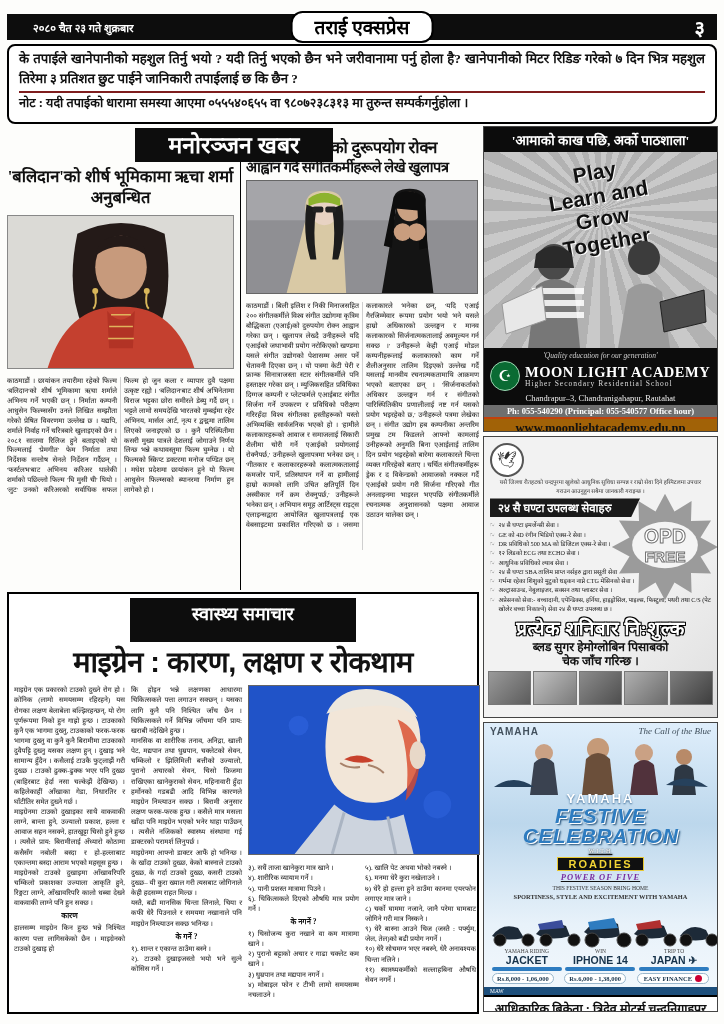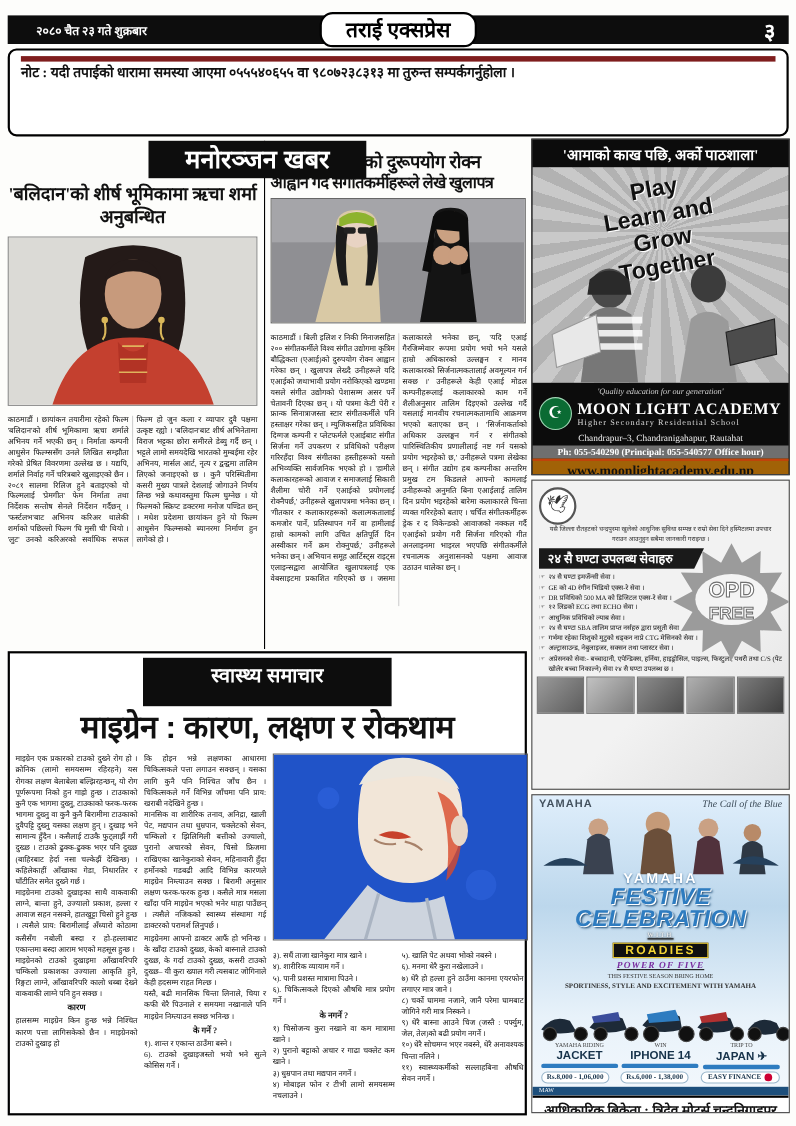--- a/index.html
+++ b/index.html
@@ -20,21 +20,21 @@
     background:#fff; color:#000; border:2px solid #000; border-radius:12px;
     font-size:19px; font-weight:bold; padding:1px 22px; white-space:nowrap;
   }
   .pageno { margin-left:auto; font-size:20px; font-weight:bold; padding-right:12px; }
   
   .notice {
     position:absolute; left:7px; top:44px; width:710px; height:80px;
     border:2px solid #000; border-radius:8px; background:#fff; padding:3px 10px 0 10px;
   }
   .notice .body { font-size:13.2px; font-weight:bold; line-height:1.5; text-align:justify; }
-  .notice .note { border-top:5px solid #7f1d1d; margin-top:2px; font-size:12.6px; font-weight:bold; padding-top:1px; }
+  .notice .note { border-top:2px solid #7f1d1d; margin-top:2px; font-size:12.6px; font-weight:bold; padding-top:1px; }
   
   .ent { position:absolute; left:7px; top:128px; width:472px; height:462px; }
   .section-head {
     background:#0d0d0d; color:#fff; font-weight:bold; text-align:center;
     font-family:"Liberation Sans", sans-serif;
   }
   .ent .section-head {
     position:absolute; left:128px; top:0px; width:198px; height:34px;
     font-size:23px; line-height:34px; z-index:3;
   }
@@ -167,20 +167,21 @@
 
 <div class="page">
 
   <div class="topbar">
     <span class="date">२०८० चैत २३ गते शुक्रबार</span>
     <span class="masthead">तराई एक्सप्रेस</span>
     <span class="pageno">३</span>
   </div>
 
   <div class="notice">
+    <div class="body">के तपाईले खानेपानीको महशुल तिर्नु भयो ? यदी तिर्नु भएको छैन भने जरीवानामा पर्नु होला है? खानेपानीको मिटर रिडिङ गरेको ७ दिन भित्र महशुल तिरेमा ३ प्रतिशत छुट पाईने जानिकारी तपाईलाई छ कि छैन ?</div>
     <div class="note">नोट : यदी तपाईको धारामा समस्या आएमा ०५५५४०६५५ वा ९८०७२३८३१३ मा तुरुन्त सम्पर्कगर्नुहोला ।</div>
   </div>
 
   <div class="ent">
     <div class="section-head">मनोरञ्जन खबर</div>
 
     <div class="article1">
       <div class="hl">'बलिदान'को शीर्ष भूमिकामा ऋचा शर्मा अनुबन्धित</div>
       <svg class="photo1" viewBox="0 0 227 154" preserveAspectRatio="none">
         <rect width="227" height="154" fill="#dbdad6"></rect>
@@ -235,21 +236,21 @@
           <div class="sub">कारण</div>
           <div class="pre">हालसम्म माइग्रेन किन हुन्छ भन्ने निश्चित कारण पत्ता लागिसकेको छैन । माइग्रेनको टाउको दुखाइ हो</div>
         </div>
         <div class="h-col">
           <div class="pre">कि होइन भन्ने लक्षणका आधारमा चिकित्सकले पत्ता लगाउन सक्छन् । यसका लागि कुनै पनि निश्चित जाँच छैन । चिकित्सकले गर्ने विभिन्न जाँचमा पनि प्राय: खराबी नदेखिने हुन्छ ।
 मानसिक वा शारीरिक तनाव, अनिद्रा, खाली पेट, मद्यपान तथा धुम्रपान, चक्लेटको सेवन, चम्किलो र झिलिमिली बत्तीको उज्यालो, पुरानो अचारको सेवन, चिसो फ्रिजमा राखिएका खानेकुराको सेवन, महिनावारी हुँदा हर्मोनको गडबढी आदि विभिन्न कारणले माइग्रेन निम्त्याउन सक्छ । बिरामी अनुसार लक्षण फरक-फरक हुन्छ । कसैले मात्र मसला खाँदा पनि माइग्रेन भएको भनेर थाहा पाउँछन् । त्यसैले नजिकको स्वास्थ्य संस्थामा गई डाक्टरको परामर्श लिनुपर्छ ।
 माइग्रेनमा आफ्नो डाक्टर आफैं हो भनिन्छ । के खाँदा टाउको दुख्छ, केको बास्नाले टाउको दुख्छ, के गर्दा टाउको दुख्छ, कसरी टाउको दुख्छ– यी कुरा ख्याल गरी त्यसबाट जोगिनाले केही हदसम्म राहत मिल्छ ।
 यस्तै, बढी मानसिक चिन्ता लिनाले, चिया र कफी धेरै पिउनाले र समयमा नखानाले पनि माइग्रेन निम्त्याउन सक्छ भनिन्छ ।</div>
           <div class="sub">के गर्ने ?</div>
           <div class="pre">१). शान्त र एकान्त ठाउँमा बस्ने ।
-6). टाउको दुखाइजस्तो भयो भने सुत्ने कोसिस गर्ने ।</div>
+२). टाउको दुखाइजस्तो भयो भने सुत्ने कोसिस गर्ने ।</div>
         </div>
       </div>
       <div class="h-right">
         <svg class="illus" viewBox="0 0 232 170" preserveAspectRatio="none">
           <rect width="232" height="170" fill="#2053c8"></rect>
           <circle cx="50" cy="40" r="10" fill="#2e63dc" opacity="0.7"></circle>
             <circle cx="190" cy="120" r="14" fill="#2e63dc" opacity="0.6"></circle>
           <path d="M80 30 q10 -26 48 -22 q40 4 44 36 q4 30 -8 52 q-10 20 -34 22 q-30 2 -44 -18 q-14 -22 -6 -70" fill="#f2e6d8"></path>
           <path d="M78 28 q14 -30 52 -24 q30 6 40 28 q-18 -14 -44 -12 q-30 2 -48 8" fill="#ece7de"></path>
           <path d="M150 34 q24 10 22 44 q-2 26 -14 38 q6 -44 -8 -82" fill="#d84a2a" opacity="0.8"></path>
@@ -359,20 +360,25 @@
         </li>
       <li style="width:226px;">
           <span class="hand">☞</span>
           <span>अल्ट्रासाउन्ड, नेबुलाइजर, सक्सन तथा प्लास्टर सेवा ।</span>
         </li>
       <li style="width:226px;">
           <span class="hand">☞</span>
           <span>अप्रेसनको सेवा:- बच्चादानी, एपेन्डिक्स, हर्निया, हाइड्रोसिल, पाइल्स, फिस्टुला, पथरी तथा C/S (पेट खोलेर बच्चा निकाल्ने) सेवा २४ सै घण्टा उपलब्ध छ ।</span>
         </li>
     </ul>
+    <div class="sat">
+      <div class="l1">प्रत्येक शनिबार नि:शुल्क</div>
+      <div class="l2 pre">ब्लड सुगर हेमोग्लोबिन पिसाबको
+चेक जाँच गरिन्छ ।</div>
+    </div>
     <div class="strip">
       <div style="background:linear-gradient(135deg,#9a9a9a,#5c5c5c);"></div>
       <div style="background:linear-gradient(135deg,#c2c2c2,#7a7a7a);"></div>
       <div style="background:linear-gradient(135deg,#8c8c8c,#4e4e4e);"></div>
       <div style="background:linear-gradient(135deg,#b0b0b0,#6a6a6a);"></div>
       <div style="background:linear-gradient(135deg,#7c7c7c,#3e3e3e);"></div>
     </div>
 
   </div>
 

